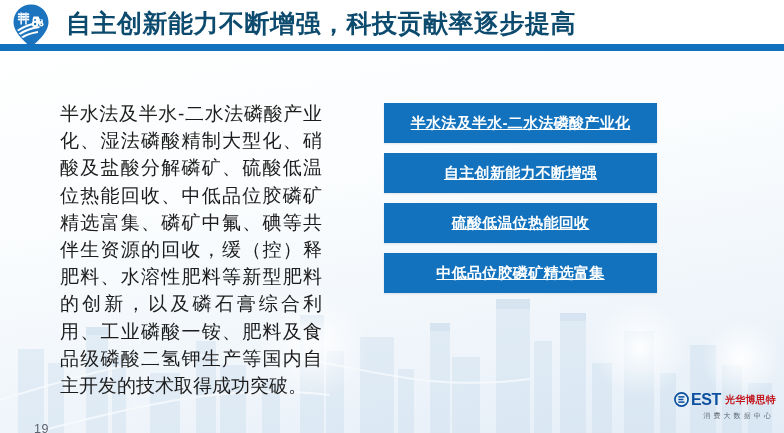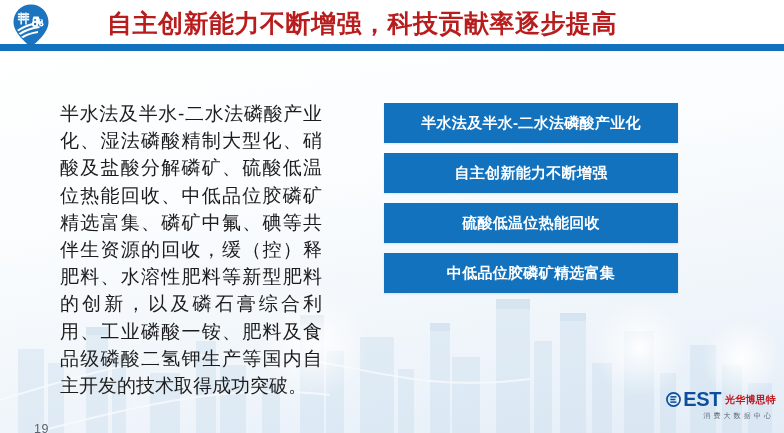--- a/index.html
+++ b/index.html
@@ -62,25 +62,24 @@
     top: 3px;
     width: 46px;
     height: 46px;
   }
   .header-title {
     position: absolute;
     left: 66px;
     top: 6px;
     font-size: 25px;
     font-weight: bold;
-    color: #b91c1c;
+    color: #0c4a6e;
     letter-spacing: 0.5px;
     line-height: 34px;
     white-space: nowrap;
-    margin-left: 41px;
   }
 
   
   .body-text {
     position: absolute;
     left: 60px;
     top: 100px;
     width: 262px;
     font-size: 19px;
     line-height: 27.2px;
@@ -91,33 +90,34 @@
   }
 
   
   .box-stack {
     position: absolute;
     left: 384px;
     top: 103px;
     width: 263px;
   }
   .blue-box {
-    width: 294px;
+    width: 273px;
     height: 40px;
     margin-bottom: 10px;
     background: #1272bd;
     color: #ffffff;
     font-size: 15px;
     font-weight: bold;
     letter-spacing: 0.3px;
     display: flex;
     align-items: center;
     justify-content: center;
     box-sizing: border-box;
     box-shadow: 0 1px 2px rgba(0,0,0,0.10);
+    text-decoration: underline;
   }
   .blue-box:last-child { margin-bottom: 11px; }
 
   
   .page-number {
     position: absolute;
     left: 34px;
     top: 402px;
     font-size: 12.5px;
     color: #5a6470;
@@ -139,21 +139,21 @@
     justify-content: flex-end;
     gap: 2px;
     height: 19px;
   }
   .logo-mark {
     width: 15px;
     height: 15px;
     flex: 0 0 auto;
   }
   .logo-best {
-    font-size: 20px;
+    font-size: 16px;
     font-weight: bold;
     color: #0b4f9e;
     letter-spacing: -0.4px;
     line-height: 15px;
   }
   .logo-cn {
     font-size: 10px;
     font-weight: bold;
     color: #c3161c;
     letter-spacing: 0.2px;

